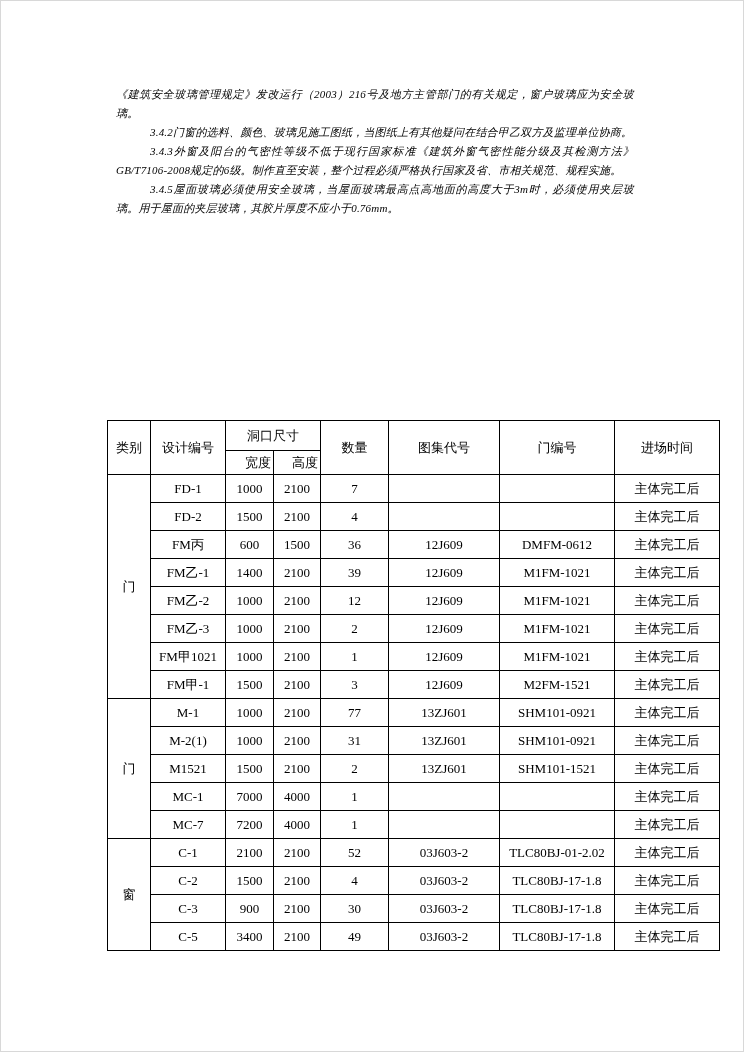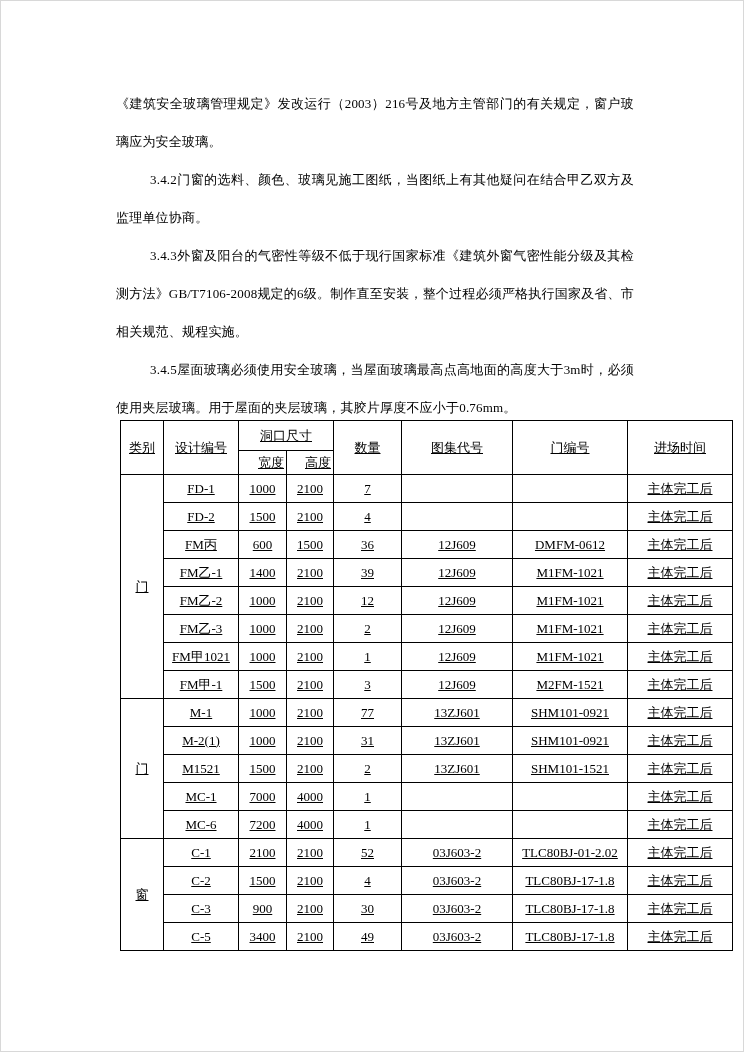--- a/index.html
+++ b/index.html
@@ -15,31 +15,31 @@
     background: #ffffff;
     border: 1px solid #d8d8d8;
     overflow: hidden;
   }
   .text-block {
     position: absolute;
     left: 115px; top: 84px;
     width: 518px;
   }
   p.para {
-    font-size: 13px;
-    line-height: 38px;
+    font-size: 11px;
+    line-height: 19px;
     text-align: justify;
     letter-spacing: 0.2px;
+    font-style: italic;
   }
   p.para.indent { text-indent: 34px; }
   .table-block {
     position: absolute;
-    left: 119px; top: 419px;
+    left: 106px; top: 419px;
     width: 612px;
-    text-decoration: underline;
   }
   table.dw {
     border-collapse: collapse;
     table-layout: fixed;
     width: 612px;
   }
   table.dw th, table.dw td {
     border: 1px solid #000;
     text-align: center;
     vertical-align: middle;
@@ -197,21 +197,21 @@
           <tr>
             <td>MC-1</td>
             <td>7000</td>
             <td>4000</td>
             <td>1</td>
             <td></td>
             <td></td>
             <td>主体完工后</td>
           </tr>
           <tr>
-            <td>MC-6</td>
+            <td>MC-7</td>
             <td>7200</td>
             <td>4000</td>
             <td>1</td>
             <td></td>
             <td></td>
             <td>主体完工后</td>
           </tr>
           <tr>
             <td rowspan="4">窗</td>
             <td>C-1</td>

